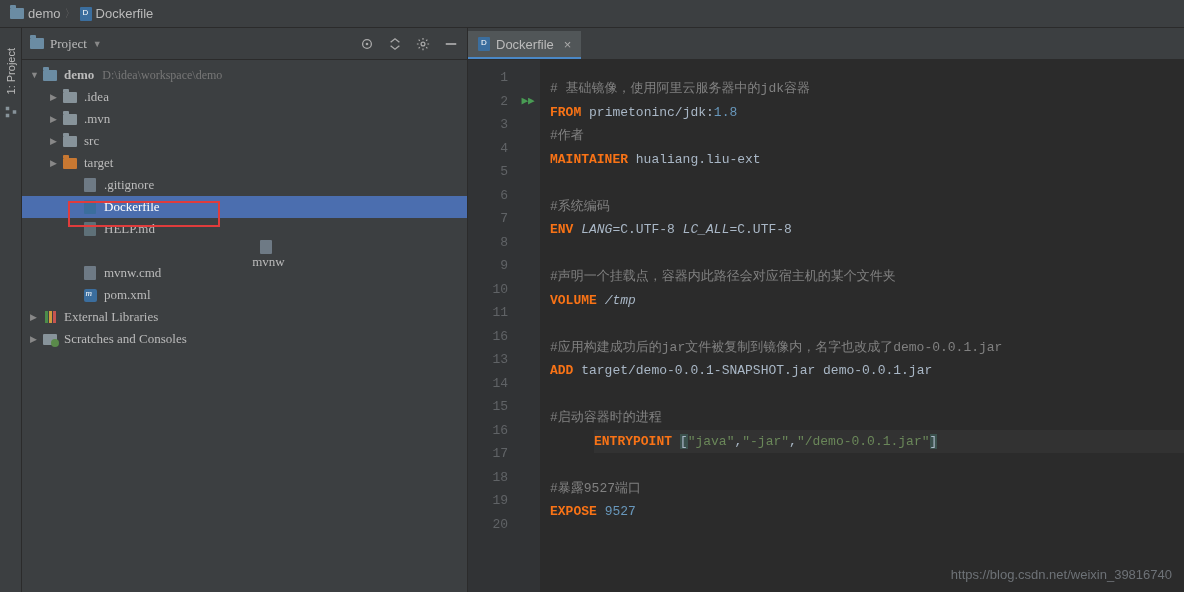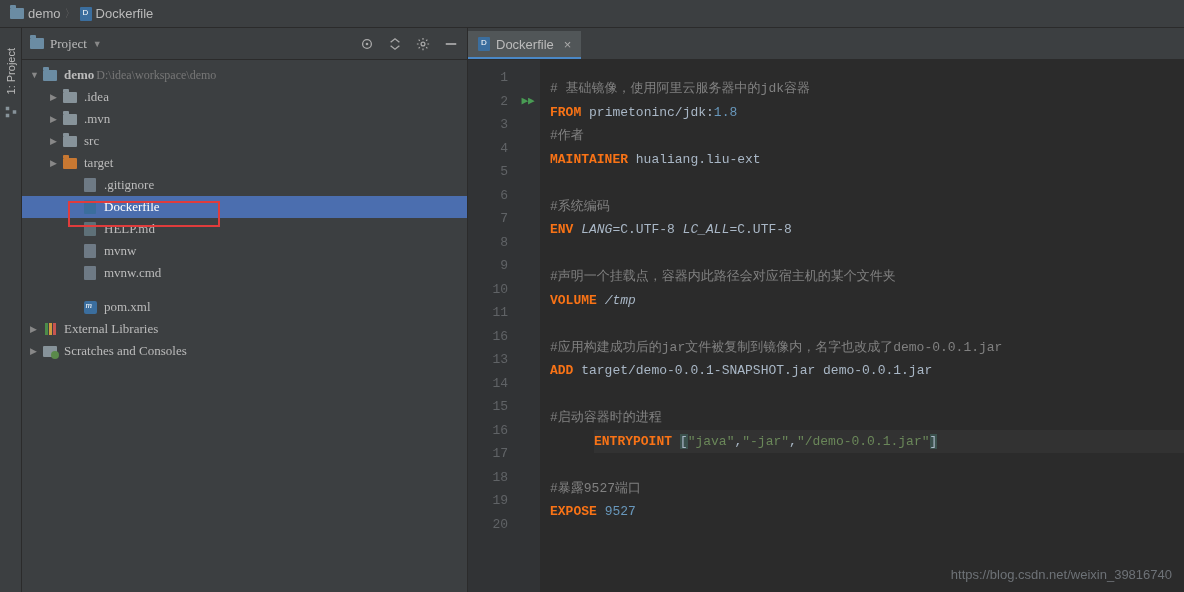--- a/index.html
+++ b/index.html
@@ -78,21 +78,21 @@
   padding-left: 8px;
   cursor: pointer;
   white-space: nowrap;
 }
 .tree-row.selected { background: #4b6eaf; color: #fff; }
 .tree-row .arrow { width: 12px; font-size: 9px; color: #888; display:inline-block; }
 .tree-row.selected .arrow { color: #fff; }
 .tree-row .icon { width: 16px; margin-right: 6px; display:flex; align-items:center; justify-content:center; }
 .tree-row .label { color: #bbb; }
 .tree-row.selected .label { color: #fff; }
-.tree-row .path-suffix { color: #777; margin-left: 2px; font-size: 12px; }
+.tree-row .path-suffix { color: #777; margin-left: 8px; font-size: 12px; }
 .folder-ico { width:14px; height:11px; background:#87939a; border-radius:1px; position:relative; }
 .folder-ico::before { content:""; position:absolute; top:-3px; left:0; width:6px; height:3px; background:#87939a; border-radius:1px 1px 0 0; }
 .folder-ico.blue { background:#6b8ca3; }
 .folder-ico.blue::before { background:#6b8ca3; }
 .folder-ico.orange { background:#c87832; }
 .folder-ico.orange::before { background:#c87832; }
 .file-ico { width:12px; height:14px; background:#6e7a85; border-radius:1px; position:relative; }
 .file-ico.docker { background:#3b6e9e; }
 .file-ico.md { background:#5e7078; }
 .file-ico.xml { width:13px; height:13px; background:#3b6e9e; border-radius:2px; position:relative; }
@@ -285,35 +285,35 @@
             </span>
             <span class="label">Dockerfile</span>
           </div>
           <div class="tree-row" style="padding-left: 48px;">
             <span class="arrow"></span>
             <span class="icon">
               <span class="file-ico md"></span>
             </span>
             <span class="label">HELP.md</span>
           </div>
+          <div class="tree-row" style="padding-left: 48px; flex-direction: column;">
+            <span class="arrow"></span>
+            <span class="icon">
+              <span class="file-ico"></span>
+            </span>
+            <span class="label">mvnw</span>
+          </div>
           <div class="tree-row" style="padding-left: 48px;">
             <span class="arrow"></span>
             <span class="icon">
               <span class="file-ico"></span>
             </span>
-            <span class="label">mvnw</span>
+            <span class="label">mvnw.cmd</span>
           </div>
           <div class="tree-row" style="padding-left: 48px;">
-            <span class="arrow"></span>
-            <span class="icon">
-              <span class="file-ico"></span>
-            </span>
-            <span class="label">mvnw.cmd</span>
-          </div>
-          <div class="tree-row" style="padding-left: 48px; margin-top: 12px;">
             <span class="arrow"></span>
             <span class="icon">
               <span class="file-ico xml"></span>
             </span>
             <span class="label">pom.xml</span>
           </div>
         </div>
       <div class="tree-row" style="padding-left:8px;">
         <span class="arrow">▶</span>
         <span class="icon">

